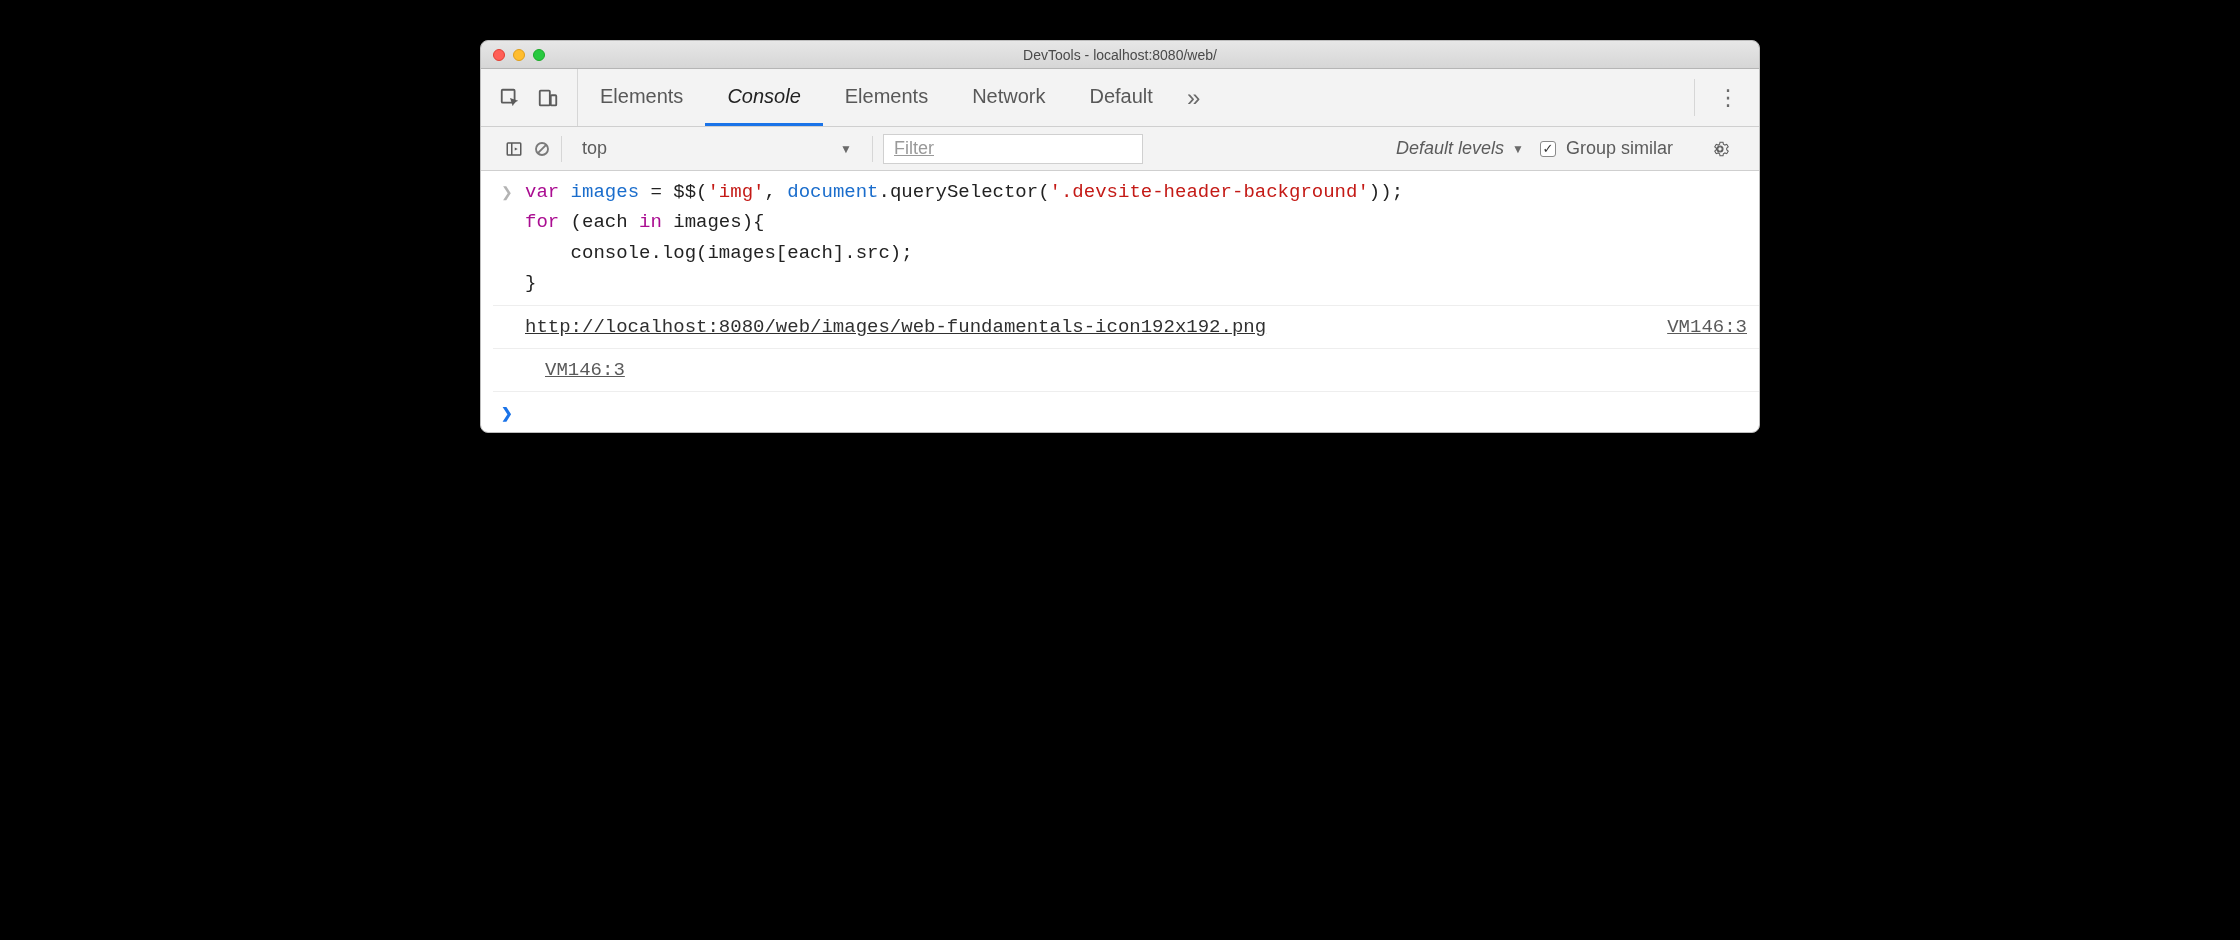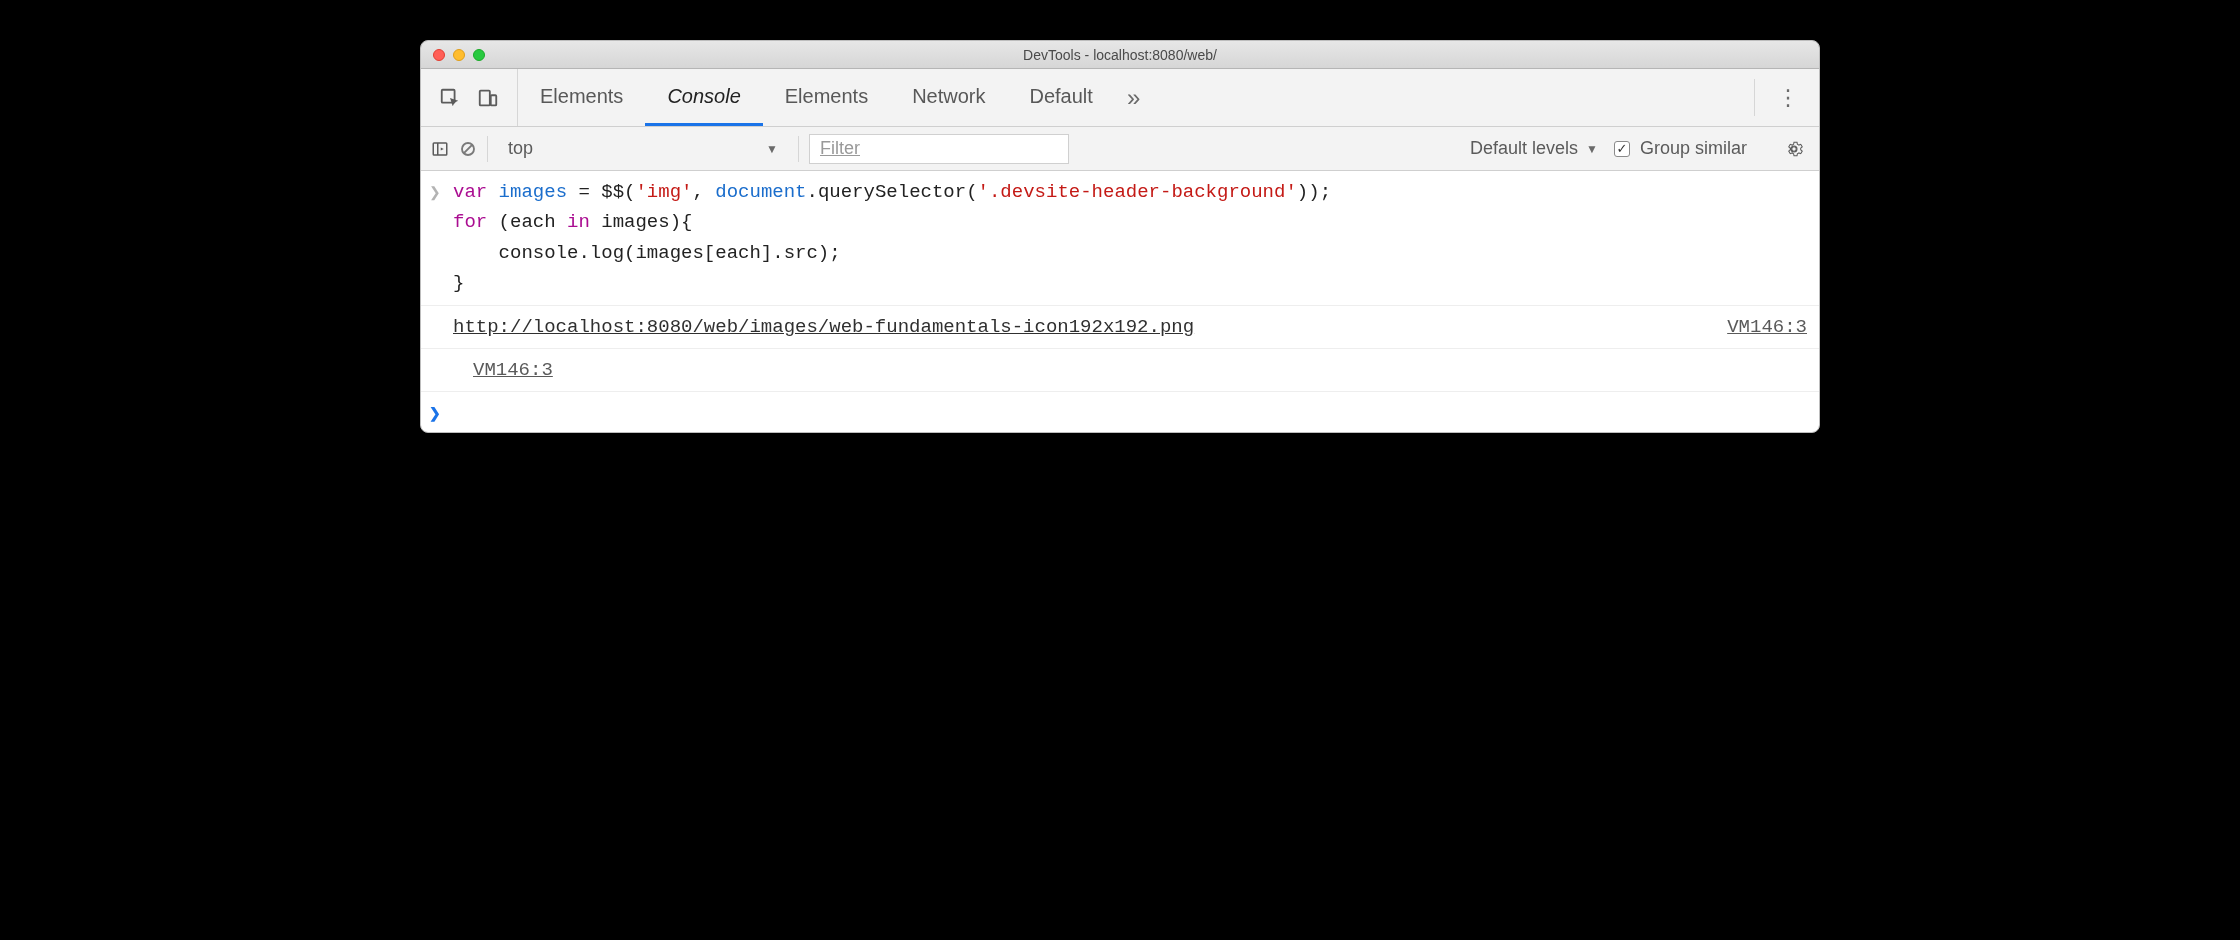--- a/index.html
+++ b/index.html
@@ -6,21 +6,21 @@
   html, body { width: 2240px; height: 940px; }
   body {
     background: #000;
     font-family: -apple-system, BlinkMacSystemFont, "Helvetica Neue", Arial, sans-serif;
     display: flex;
     align-items: flex-start;
     justify-content: center;
     padding-top: 40px;
   }
   .window {
-    width: 1400px;
+    width: 1280px;
     background: #a3a3a3;
     border-radius: 8px;
     box-shadow: 0 20px 60px rgba(0,0,0,0.6);
     overflow: hidden;
     border: 1px solid #bdbdbd;
   }
   .titlebar {
     height: 28px;
     background: linear-gradient(#e7e7e7, #d6d6d6);
     border-bottom: 1px solid #b5b5b5;
@@ -99,21 +99,21 @@
   .flex-grow { flex: 1; }
 
   .toolbar {
     height: 44px;
     background: #f3f3f3;
     border-bottom: 1px solid #cfcfcf;
     display: flex;
     align-items: center;
     font-size: 18px;
     color: #5b5b5b;
-    padding: 0 10px;
+    padding: 0 24px;
     gap: 10px;
   }
   .toolbar .vdiv { width: 1px; height: 26px; background: #d6d6d6; }
   .context-select {
     display: flex;
     align-items: center;
     justify-content: space-between;
     width: 290px;
     padding: 0 10px;
     height: 30px;
@@ -128,39 +128,41 @@
     color: #999;
     display: flex;
     align-items: center;
     text-decoration: underline;
   }
   .levels {
     display: flex;
     align-items: center;
     gap: 8px;
     padding: 0 6px;
+    font-style: italic;
   }
   .checkbox {
     width: 16px; height: 16px;
     border: 1px solid #8a8a8a;
     border-radius: 3px;
     background: #fff;
     display: inline-flex;
     align-items: center;
     justify-content: center;
     font-size: 13px;
     color: #333;
   }
   .gear { font-size: 20px; color: #666; padding: 0 6px; }
 
   .console {
     font-family: Menlo, Consolas, "Courier New", monospace;
     font-size: 19px;
     line-height: 1.6;
     background: #fff;
+    padding-left: 12px;
   }
   .row {
     display: flex;
     border-bottom: 1px solid #eee;
     padding: 6px 12px 6px 8px;
   }
   .gutter {
     width: 24px;
     flex-shrink: 0;
     color: #a0a0a0;

